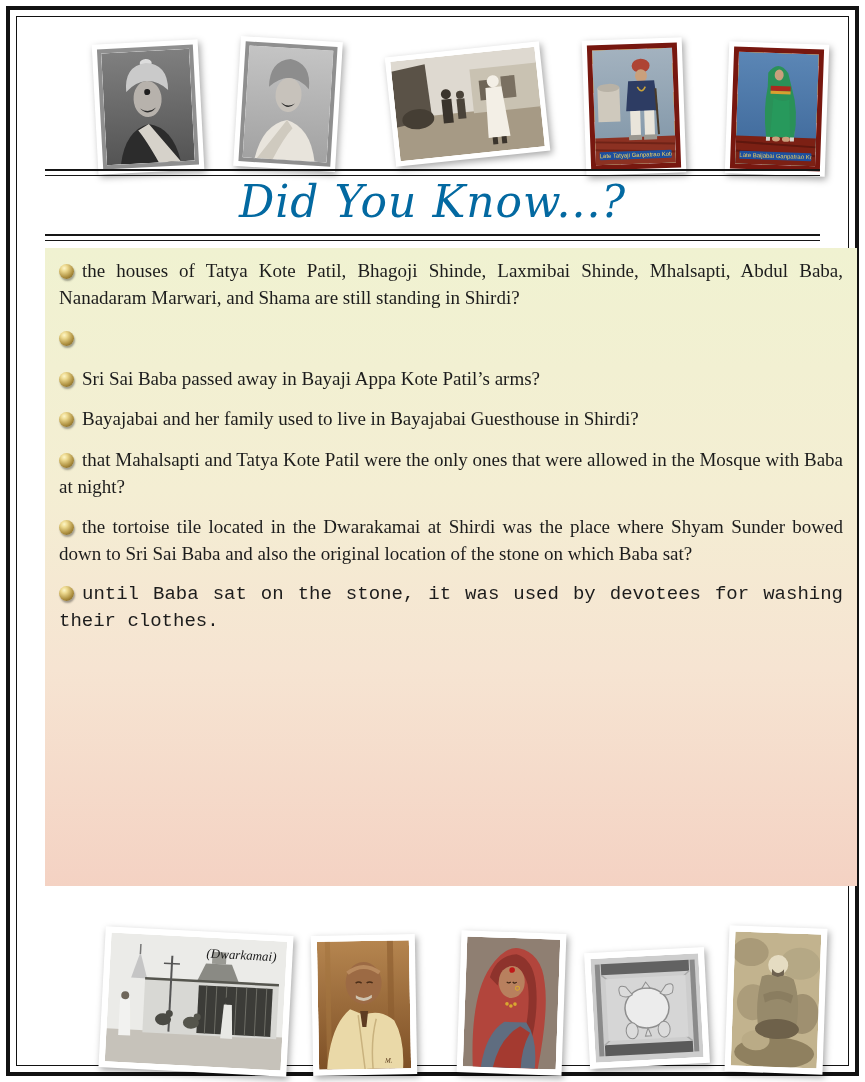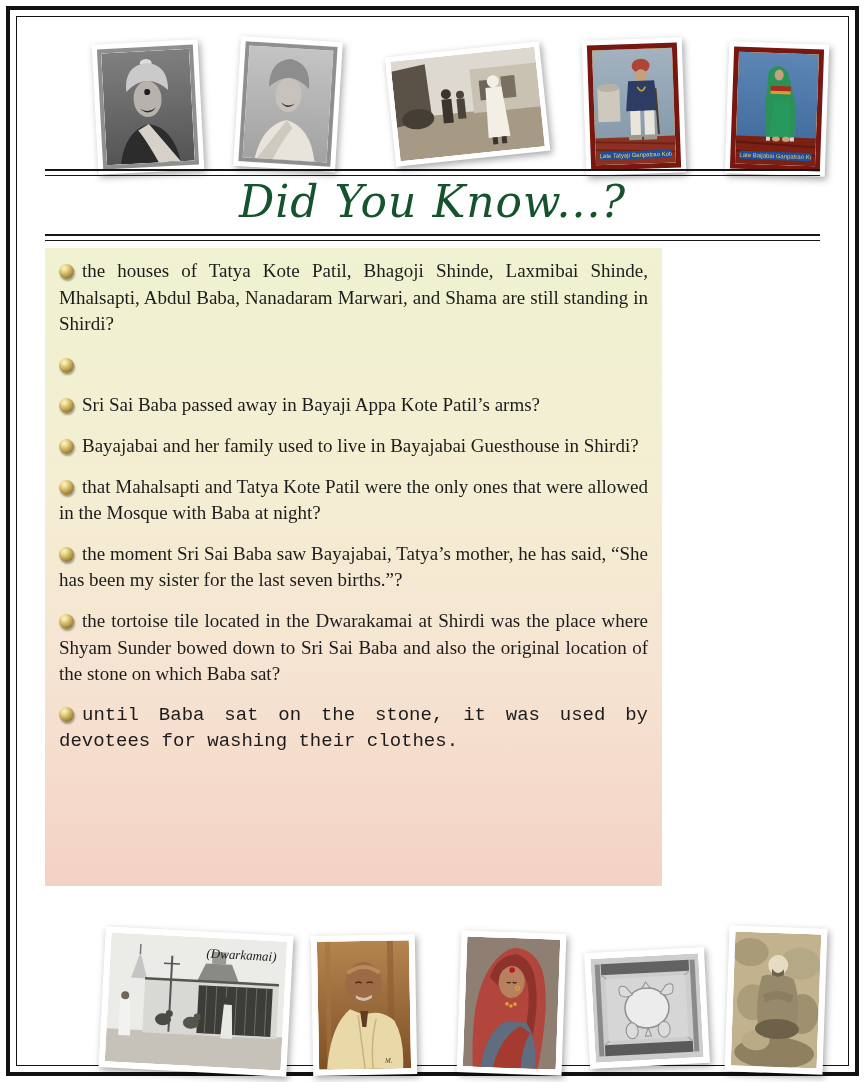--- a/index.html
+++ b/index.html
@@ -46,24 +46,24 @@
   .b5 .img{left:6px;top:6px;width:86px;height:134px;}
 
   
   .rule-pair{position:absolute;left:28px;width:775px;}
   .rule-pair .rule-a{border-top:2.5px solid #161616;}
   .rule-pair .rule-b{border-top:1.5px solid #161616;margin-top:4px;}
   .rp-top{top:152px;}
   .rp-bottom{top:217px;}
   .title{position:absolute;top:154px;left:0;width:831px;margin:0;text-align:center;
          font-family:"DejaVu Serif",serif;font-style:italic;font-weight:normal;
-         font-size:44px;line-height:62px;color:#14532d;letter-spacing:1px;}
-
-  
-  .facts-panel{position:absolute;top:231px;left:28px;width:617px;height:638px;box-sizing:border-box;
+         font-size:44px;line-height:62px;color:#0369a1;letter-spacing:1px;}
+
+  
+  .facts-panel{position:absolute;top:231px;left:28px;width:812px;height:638px;box-sizing:border-box;
         padding:10px 14px;
         background:linear-gradient(180deg,#f0f2d1 0%,#f4eed3 38%,#f6e4d2 66%,#f4d2c3 100%);}
   .fact{margin:0 0 14px 0;font-size:19px;line-height:1.4;color:#1c1c1c;text-align:justify;}
   .fact:last-child{margin-bottom:4px;font-family:Liberation Mono, monospace;}
   .bullet{display:inline-block;width:15px;height:15px;border-radius:50%;vertical-align:-2px;margin-right:8px;
         background:radial-gradient(circle at 35% 28%,#fdf6c8 0%,#ecd88e 22%,#ad8f3f 62%,#5e491a 100%);
         box-shadow:1px 2px 2px rgba(0,0,0,.35);}
 </style>
 </head>
 <body>
@@ -198,21 +198,20 @@
       <div class="rule-a"></div>
       <div class="rule-b"></div>
     </div>
 
     <div class="facts-panel">
       <p class="fact"><span class="bullet"></span><span>the houses of Tatya Kote Patil, Bhagoji Shinde, Laxmibai Shinde, Mhalsapti, Abdul Baba, Nanadaram Marwari, and Shama are still standing in Shirdi?</span></p>
       <p class="fact"><span class="bullet"></span></p>
       <p class="fact"><span class="bullet"></span><span>Sri Sai Baba passed away in Bayaji Appa Kote Patil’s arms?</span></p>
       <p class="fact"><span class="bullet"></span><span>Bayajabai and her family used to live in Bayajabai Guesthouse in Shirdi?</span></p>
       <p class="fact"><span class="bullet"></span><span>that Mahalsapti and Tatya Kote Patil were the only ones that were allowed in the Mosque with Baba at night?</span></p>
-      <p class="fact"><span class="bullet"></span><span>the moment Sri Sai Baba saw Bayajabai, Tatya’s mother, he has said, “She has been my sister for the last seven births.”?</span></p>
       <p class="fact"><span class="bullet"></span><span>the tortoise tile located in the Dwarakamai at Shirdi was the place where Shyam Sunder bowed down to Sri Sai Baba and also the original location of the stone on which Baba sat?</span></p>
       <p class="fact"><span class="bullet"></span><span>until Baba sat on the stone, it was used by devotees for washing their clothes.</span></p>
     </div>
 
     <figure class="photo b1">
       <div class="img">
         <svg viewBox="0 0 176 129" preserveAspectRatio="none">
           <rect width="176" height="129" fill="#ebebe8"></rect>
           <rect y="96" width="176" height="33" fill="#c6c2ba"></rect>
           <path d="M22 44 L30 18 L38 44 Z" fill="#c5c5c5"></path>

